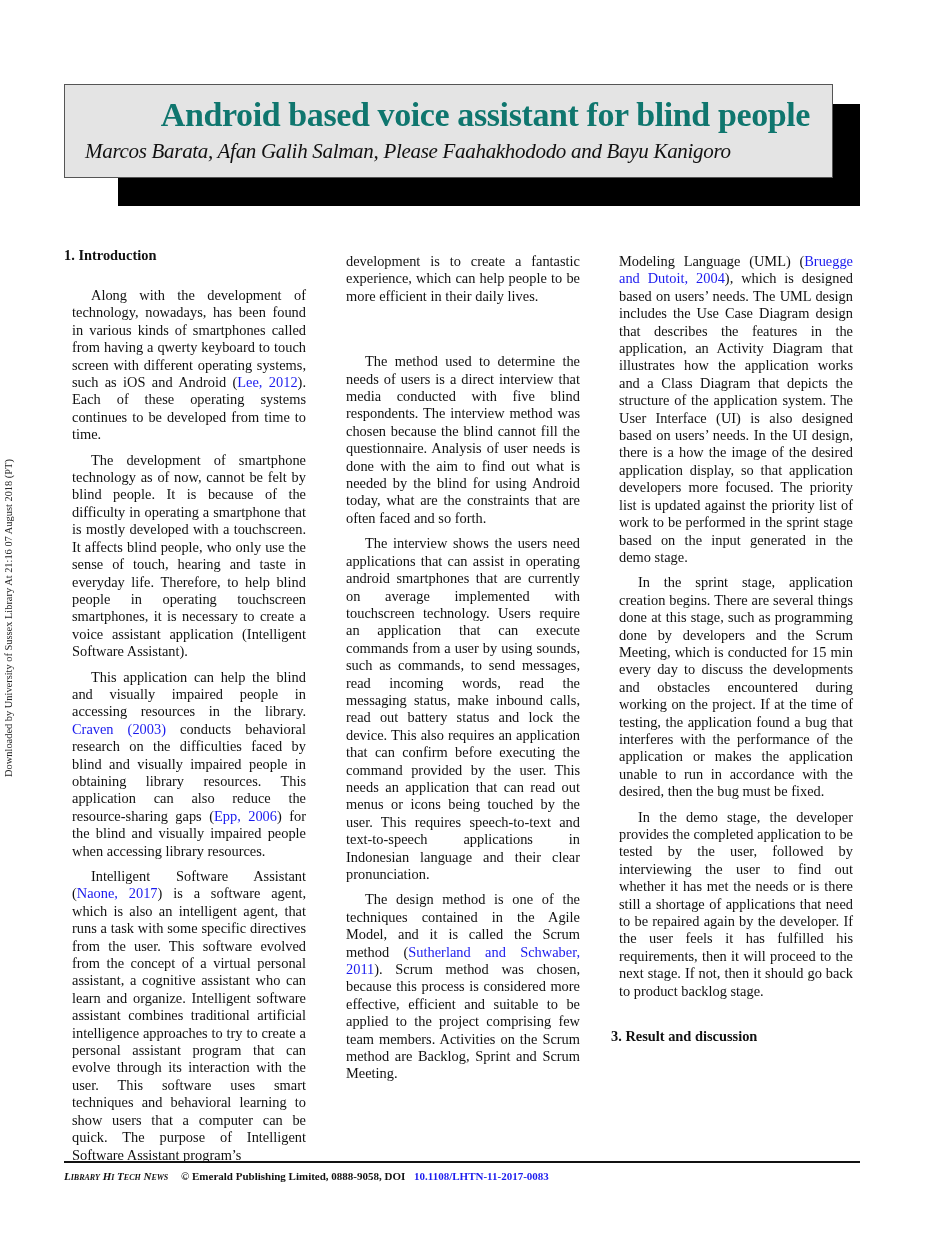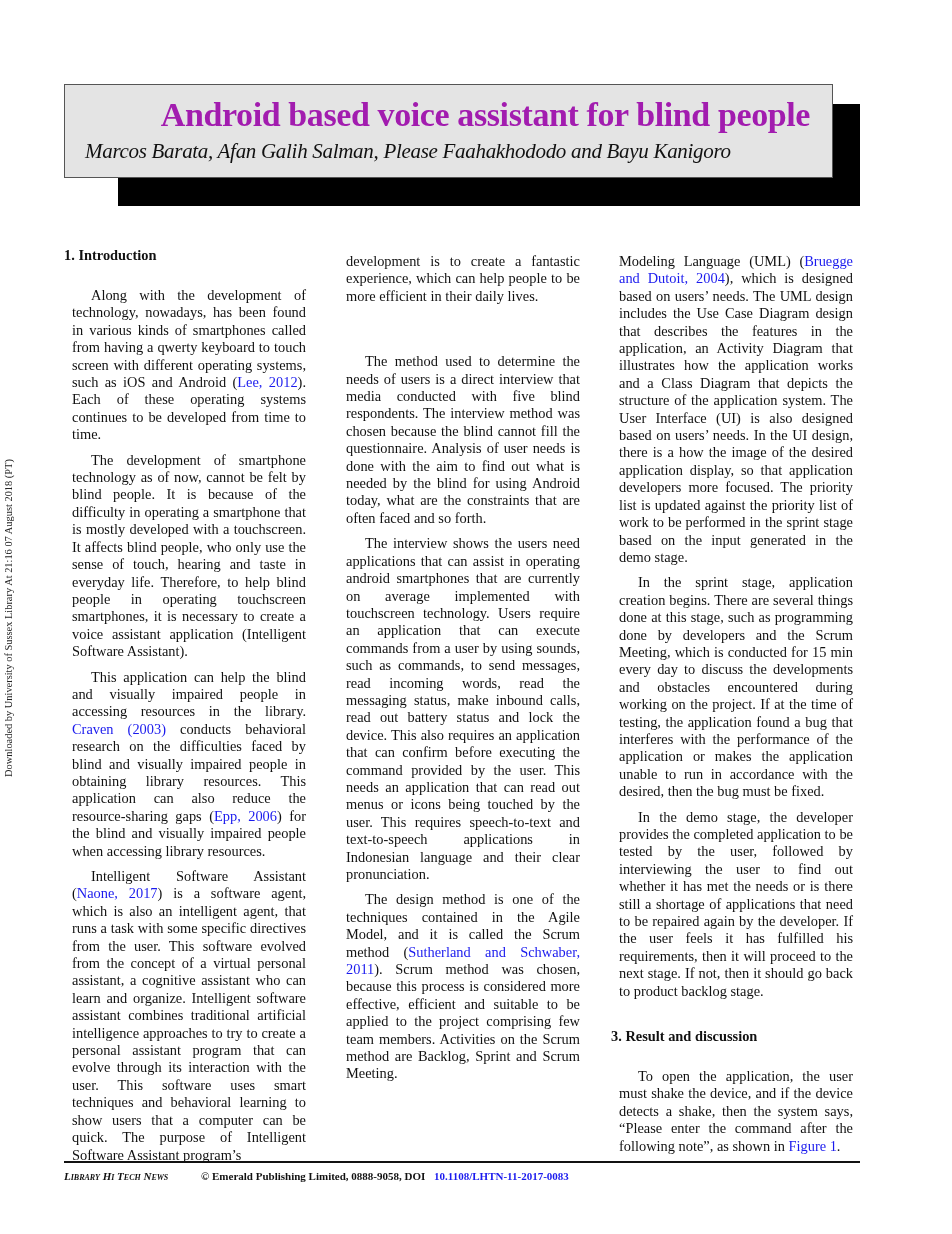--- a/index.html
+++ b/index.html
@@ -5,34 +5,34 @@
   html, body { margin: 0; padding: 0; background: #ffffff; }
   body { width: 952px; height: 1234px; position: relative; overflow: hidden;
          font-family: "Liberation Serif", "DejaVu Serif", serif; color: #111; }
   .side-note { position: absolute; left: 1px; top: 425px; width: 14px; height: 385px; }
   .side-note span { position: absolute; left: 50%; top: 50%; white-space: nowrap;
          transform: translate(-50%, -50%) rotate(-90deg); font-size: 10.4px; color: #222; }
   .hdr-shadow { position: absolute; left: 118px; top: 104px; width: 742px; height: 102px; background: #000; }
   .hdr-box { position: absolute; left: 64px; top: 84px; width: 769px; height: 94px;
          background: #e4e4e4; border: 1px solid #555; box-sizing: border-box; }
   .hdr-title { position: absolute; left: 0; right: 22px; top: 10px; text-align: right;
-         font-weight: bold; font-size: 34px; letter-spacing: -0.4px; line-height: 40px; color: #a21caf; }
+         font-weight: bold; font-size: 34px; letter-spacing: -0.4px; line-height: 40px; color: #0f766e; }
   .hdr-authors { position: absolute; left: 20px; top: 53px; font-style: italic;
          font-size: 21px; letter-spacing: -0.3px; line-height: 26px; color: #111; }
   .col { position: absolute; top: 245px; width: 250px; font-size: 14.4px; line-height: 17.4px; }
   .col p { margin: 8px; text-align: justify; text-indent: 19px; }
   .col p.noind { text-indent: 0; }
   .col h2 { margin: 0; font-size: 14.4px; font-weight: bold; line-height: 20px; }
   .col .gap-after-h { height: 14px; }
   .col .gap-sec { height: 18px; }
   .cite { color: #1a1aee; }
   .c1 { left: 64px; } .c2 { left: 338px; } .c3 { left: 611px; }
   .foot-rule { position: absolute; left: 64px; top: 1161px; width: 796px; height: 2px; background: #111; }
   .footer { position: absolute; left: 64px; top: 1170px; font-size: 11px; font-weight: bold; white-space: nowrap; }
-  .footer .journal { font-style: italic; font-variant: small-caps; font-weight: bold; margin-right: 30px; }
+  .footer .journal { font-style: italic; font-variant: small-caps; font-weight: bold; margin-right: 10px; }
   .footer .doi { color: #1a1aee; margin-left: 6px; }
 </style>
 </head>
 <body>
 
 <div class="side-note">
   <span>Downloaded by University of Sussex Library At 21:16 07 August 2018 (PT)</span>
 </div>
 
 <div class="hdr-shadow"></div>
@@ -59,21 +59,20 @@
   <p><span>The design method is one of the techniques contained in the Agile Model, and it is called the Scrum method (</span><span class="cite">Sutherland and Schwaber, 2011</span><span>). Scrum method was chosen, because this process is considered more effective, efficient and suitable to be applied to the project comprising few team members. Activities on the Scrum method are Backlog, Sprint and Scrum Meeting.</span></p>
 </div>
 
 <div class="col c3">
   <p class="noind"><span>Modeling Language (UML) (</span><span class="cite">Bruegge and Dutoit, 2004</span><span>), which is designed based on users’ needs. The UML design includes the Use Case Diagram design that describes the features in the application, an Activity Diagram that illustrates how the application works and a Class Diagram that depicts the structure of the application system. The User Interface (UI) is also designed based on users’ needs. In the UI design, there is a how the image of the desired application display, so that application developers more focused. The priority list is updated against the priority list of work to be performed in the sprint stage based on the input generated in the demo stage.</span></p>
   <p>In the sprint stage, application creation begins. There are several things done at this stage, such as programming done by developers and the Scrum Meeting, which is conducted for 15 min every day to discuss the developments and obstacles encountered during working on the project. If at the time of testing, the application found a bug that interferes with the performance of the application or makes the application unable to run in accordance with the desired, then the bug must be fixed.</p>
   <p>In the demo stage, the developer provides the completed application to be tested by the user, followed by interviewing the user to find out whether it has met the needs or is there still a shortage of applications that need to be repaired again by the developer. If the user feels it has fulfilled his requirements, then it will proceed to the next stage. If not, then it should go back to product backlog stage.</p>
   <div class="gap-sec"></div>
   <h2>3. Result and discussion</h2>
   <div class="gap-after-h"></div>
-  <p><span>To open the application, the user must shake the device, and if the device detects a shake, then the system says, “Please enter the command after the following note”, as shown in </span><span class="cite">Figure 1</span><span>.</span></p>
 </div>
 
 <div class="foot-rule"></div>
 <div class="footer">
   <span class="journal">Library Hi Tech News</span>
   <span>© Emerald Publishing Limited, 0888-9058, DOI</span>
   <span class="doi">10.1108/LHTN-11-2017-0083</span>
 </div>
 
 </body></html>

